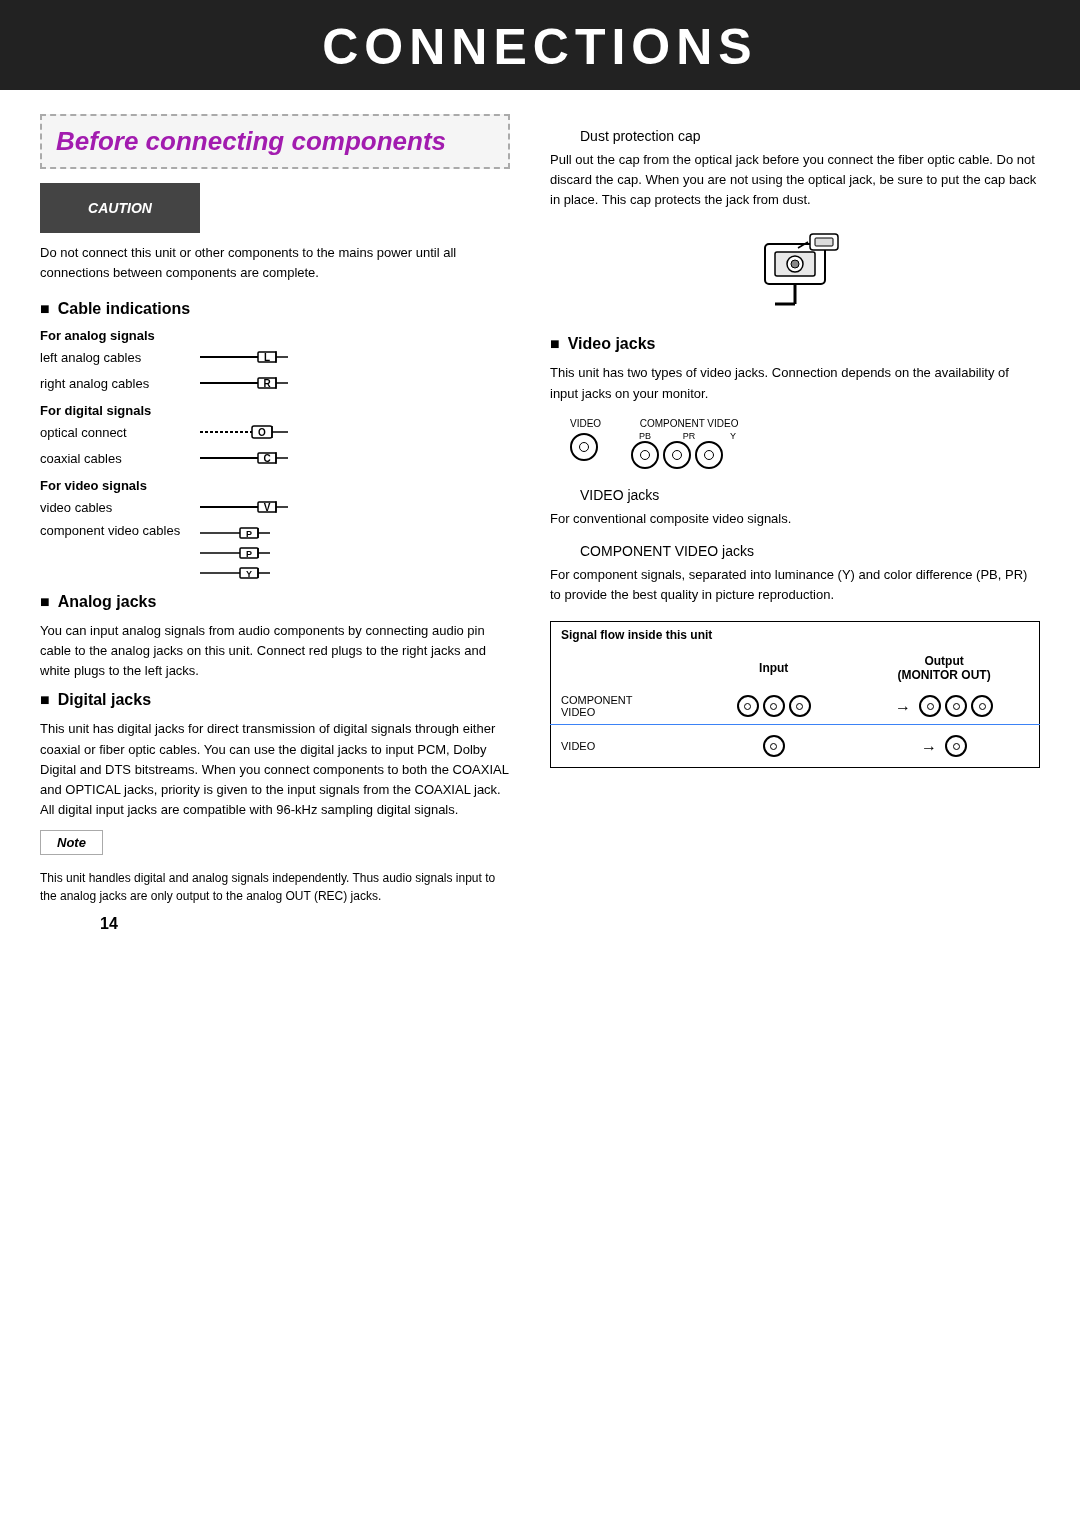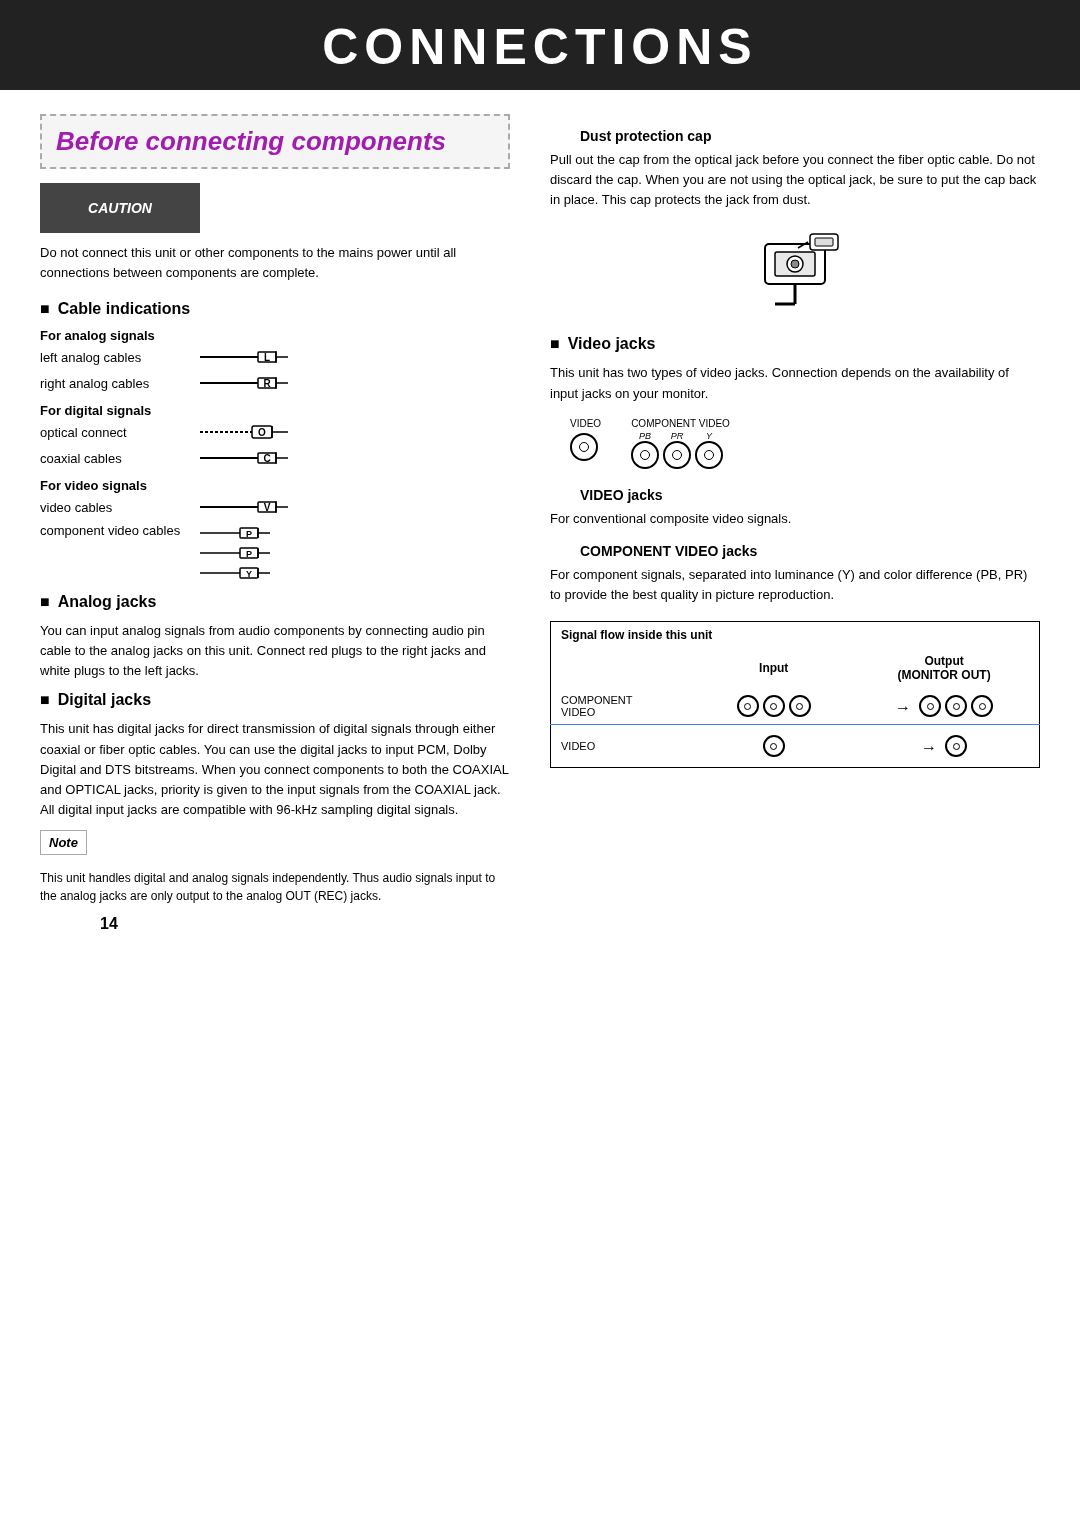--- a/index.html
+++ b/index.html
@@ -123,38 +123,38 @@
     .body-text {
       font-size: 13px;
       line-height: 1.55;
       margin-bottom: 10px;
     }
 
     
     .note-box {
       border: 1.5px solid #aaa;
       background: #fff;
-      padding: 4px 8px;
+      padding: 4px 16px;
       margin-bottom: 8px;
       display: inline-block;
     }
     .note-label {
       font-style: italic;
       font-weight: bold;
       font-size: 13px;
     }
     .note-text {
       font-size: 12px;
       line-height: 1.5;
       margin-top: 6px;
     }
 
     
     .subsection-heading {
-      font-weight: bold;
+      font-weight: normal;
       font-size: 14px;
       margin-bottom: 6px;
       margin-top: 14px;
       padding-left: 30px;
     }
 
     
     .dust-cap-area {
       text-align: center;
       margin: 14px 0 18px 0;
@@ -430,21 +430,21 @@
 
         <div>
           <div class="jack-label" style="margin-bottom:4px;">VIDEO</div>
           <div class="jack-circle">
             <div class="jack-circle-inner"></div>
           </div>
         </div>
 
         <div>
           <div style="font-size:10px; margin-bottom:2px; text-align:center;">COMPONENT VIDEO</div>
-          <div style="display:flex; gap:4px; align-items:center;font-style:italic;">
+          <div style="display:flex; gap:16px; align-items:center;">
             <div style="width:28px; text-align:center; font-size:9px;">PB</div>
             <div style="width:28px; text-align:center; font-size:9px;">PR</div>
             <div style="width:28px; text-align:center; font-size:9px;">Y</div>
           </div>
           <div class="jacks-row">
             <div class="jack-circle">
               <div class="jack-circle-inner"></div>
             </div>
             <div class="jack-circle">
               <div class="jack-circle-inner"></div>

